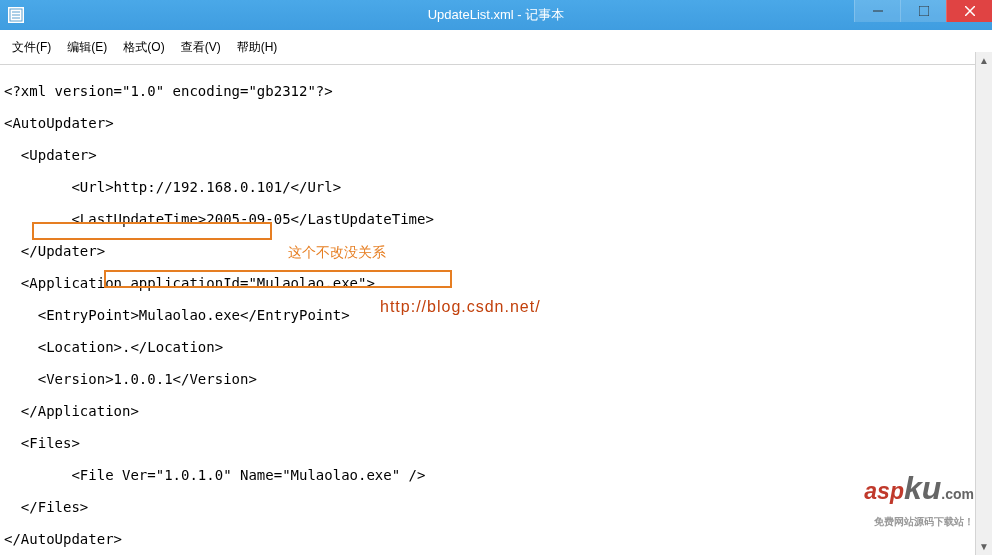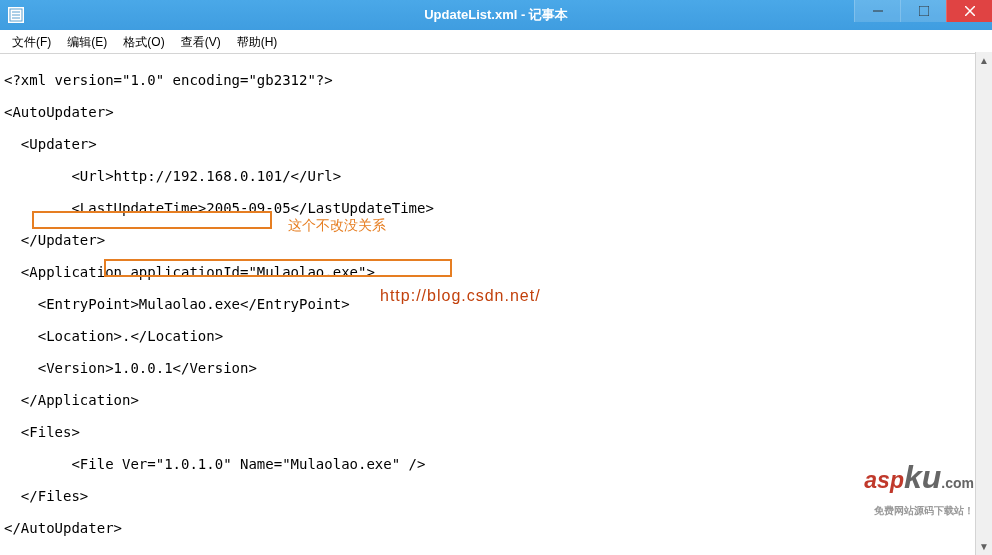--- a/index.html
+++ b/index.html
@@ -28,21 +28,20 @@
       align-items: center;
       justify-content: center;
     }
     .titlebar-icon svg { display: block; }
     .titlebar-title {
       position: absolute;
       left: 50%;
       transform: translateX(-50%);
       font-size: 13px;
       color: #fff;
-      font-weight: bold;
     }
     .window-controls {
       position: absolute;
       right: 0;
       top: 0;
       display: flex;
       height: 22px;
     }
     .win-btn {
       width: 46px;
@@ -53,21 +52,21 @@
       font-size: 12px;
       background: rgba(255,255,255,0.15);
       border-left: 1px solid rgba(255,255,255,0.2);
     }
     .win-btn.close {
       background: #e04343;
       color: #fff;
     }
     .win-btn svg { display: block; }
     .menubar {
-      height: 24px;
+      height: 35px;
       background: #fff;
       border-bottom: 1px solid #d4d4d4;
       display: flex;
       align-items: center;
       font-size: 12px;
       padding-left: 4px;
       font-family: "SimSun", sans-serif;
     }
     .menu-item {
       padding: 0 8px;
@@ -194,21 +193,21 @@
 <pre>  &lt;Files&gt;</pre>
 <pre>        &lt;File Ver="1.0.1.0" Name="Mulaolao.exe" /&gt;</pre>
 <pre>  &lt;/Files&gt;</pre>
 <pre>&lt;/AutoUpdater&gt;</pre>
 
   
   <div class="highlight-box" style="left:32px; top:157px; width:240px; height:18px;"></div>
   <div class="highlight-box" style="left:104px; top:205px; width:348px; height:18px;"></div>
 
   
-  <div class="annotation" style="left:288px; top:159px;">这个不改没关系</div>
+  <div class="annotation" style="left:288px; top:175px;">这个不改没关系</div>
 
   
   <div class="watermark" style="left:380px; top:234px;">http://blog.csdn.net/</div>
 
   
   <div class="logo">
     <span class="a">asp</span><span class="k">ku</span><span class="k" style="font-size:14px;font-style:normal;margin-top:29px;">.com</span>
     <span class="sub">免费网站源码下载站！</span>
   </div>
 </div>

